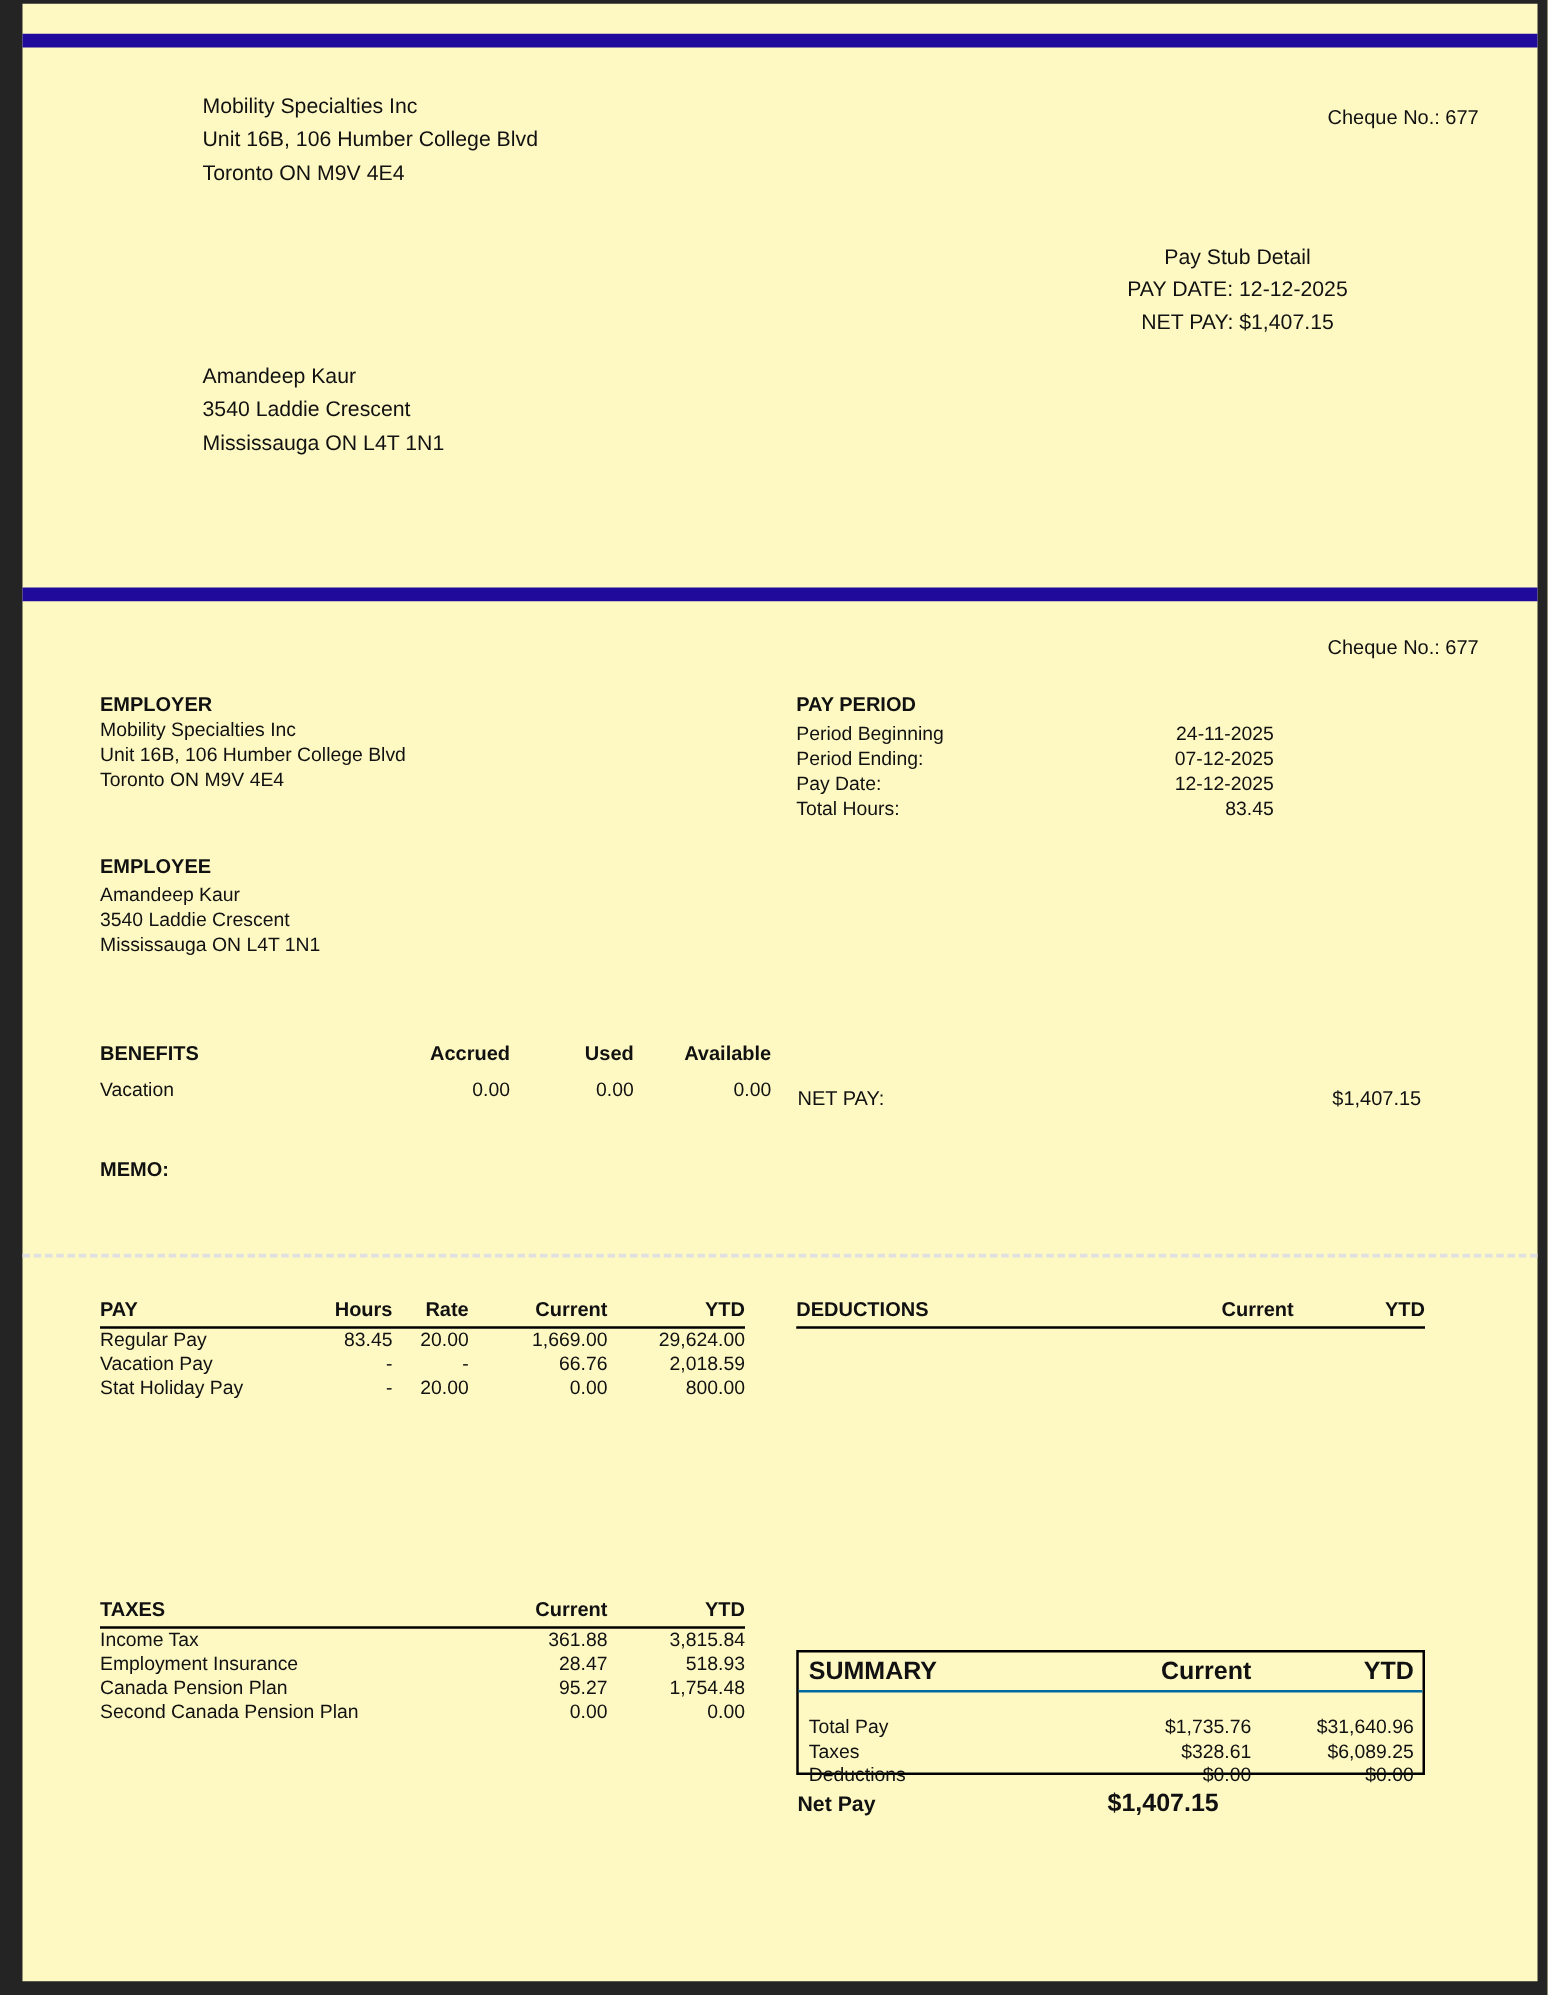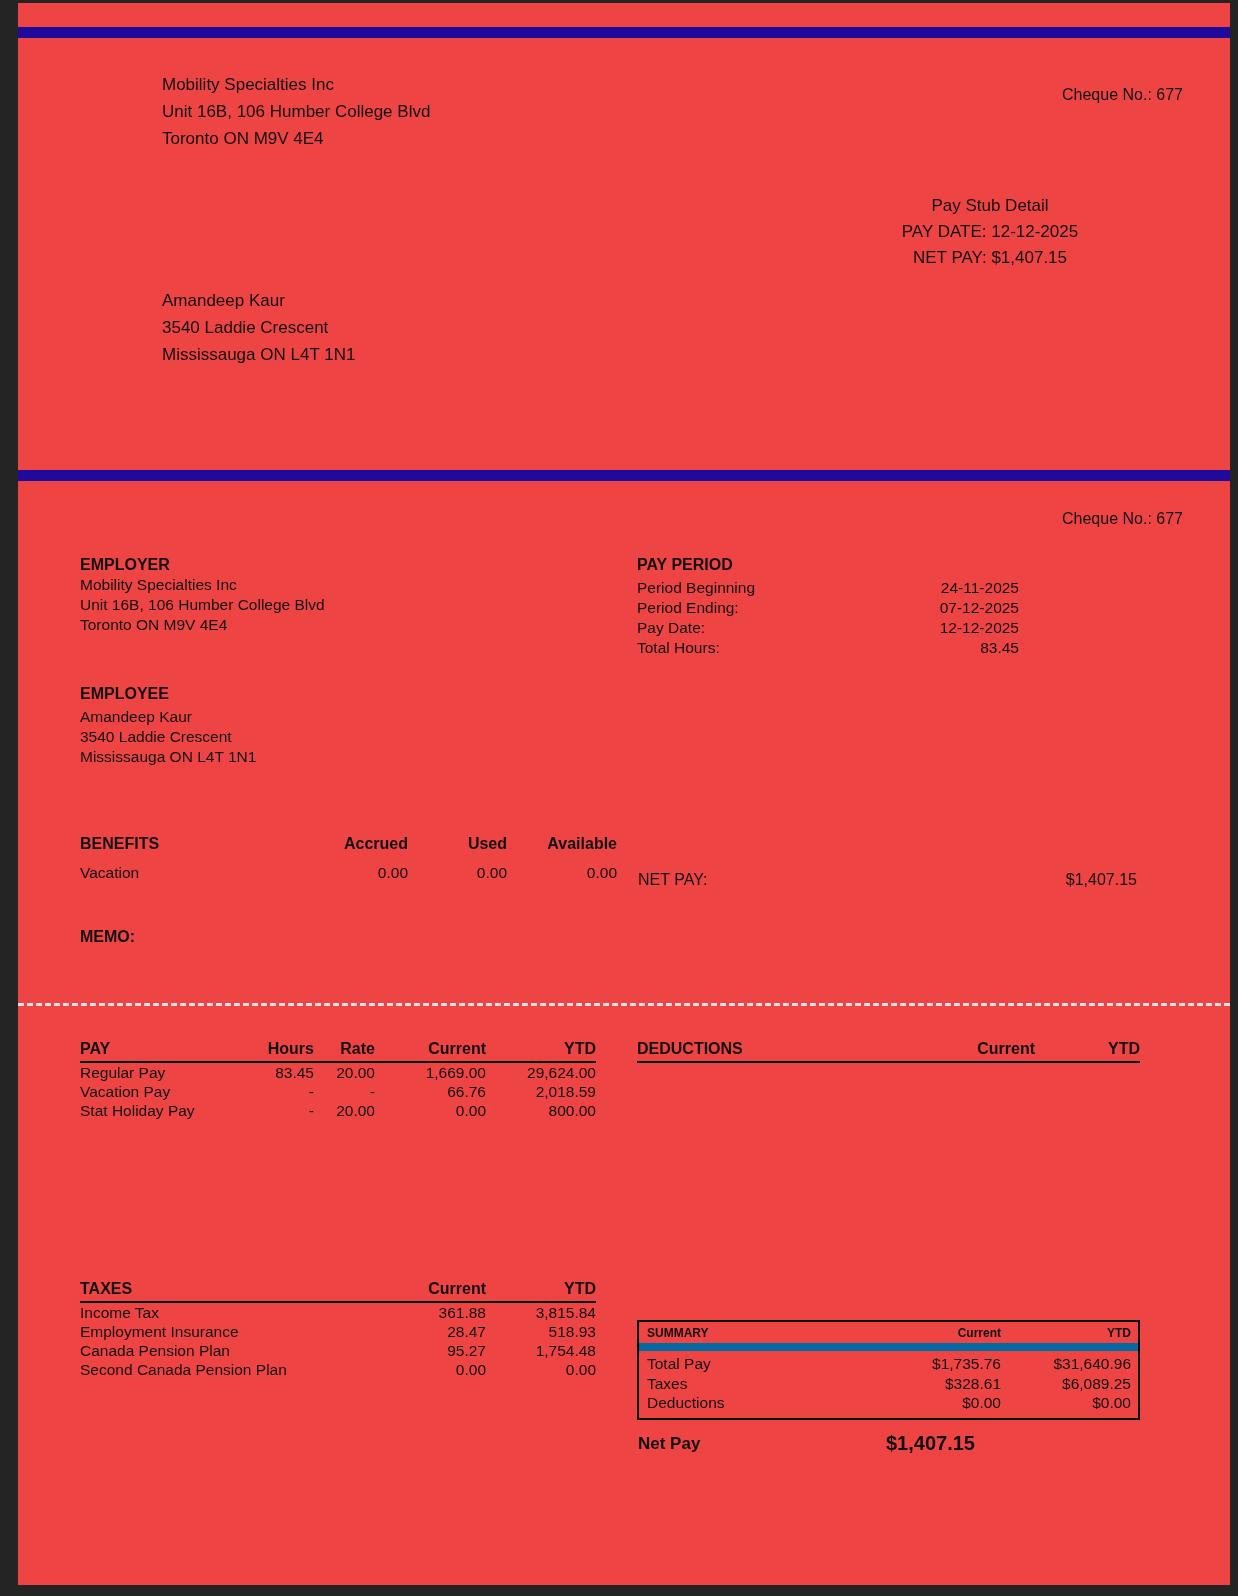--- a/index.html
+++ b/index.html
@@ -8,21 +8,21 @@
     background: #242424;
     font-family: "Liberation Sans", sans-serif;
     color: #111;
     position: relative;
     overflow: hidden;
   }
   .page {
     position: absolute;
     left: 18px; top: 3px;
     width: 1212px; height: 1582px;
-    background: #ef4444;
+    background: #fef9c3;
   }
   .abs { position: absolute; }
   .bar {
     position: absolute;
     left: 0; width: 100%; height: 11px;
     background: #200a9c;
   }
   .bar1 { top: 24px; }
   .bar2 { top: 467px; }
 
@@ -67,22 +67,22 @@
   .pc-current { width: 111px; } .pc-ytd { width: 110px; }
 
   .ded-tbl { left: 619px; top: 1037px; width: 503px; }
   .dc-name { width: 240px; } .dc-current { width: 158px; } .dc-ytd { width: 105px; }
 
   .tax-tbl { left: 62px; top: 1277px; width: 516px; }
   .tc-name { width: 295px; } .tc-current { width: 111px; } .tc-ytd { width: 110px; }
 
   
   .summary { left: 619px; top: 1317px; width: 503px; height: 100px; border: 2px solid #000; font-size: 15.5px; }
-  .summary .shead { display: flex; font-weight: bold; font-size: 12px; border-bottom: 8px solid #0369a1; padding: 4px 7px 3px 8px; }
-  .summary .srows { padding: 3px 7px 0 8px; }
+  .summary .shead { display: flex; font-weight: bold; font-size: 20px; border-bottom: 2px solid #0369a1; padding: 4px 7px 3px 8px; }
+  .summary .srows { padding: 18px 7px 0 8px; }
   .summary .srow { display: flex; line-height: 19.5px; }
   .sc-name { flex: 1; } .sc-current { width: 215px; text-align: right; } .sc-ytd { width: 130px; text-align: right; }
 
   .netpay-final { left: 620px; top: 1429px; width: 500px; height: 28px; }
   .netpay-final .lbl { position: absolute; left: 0; top: 2px; font-weight: bold; font-size: 17px; }
   .netpay-final .val { position: absolute; left: 248px; top: 0; font-weight: bold; font-size: 20px; }
 </style>
 </head>
 <body>
 

